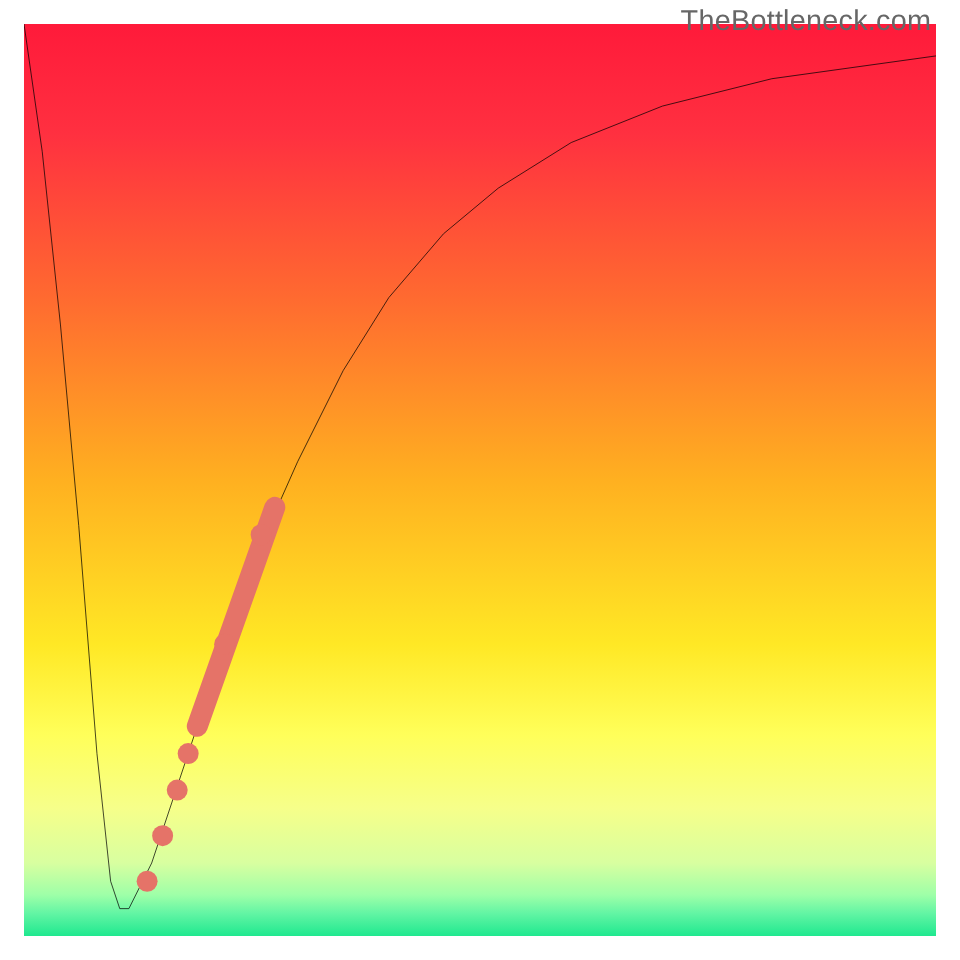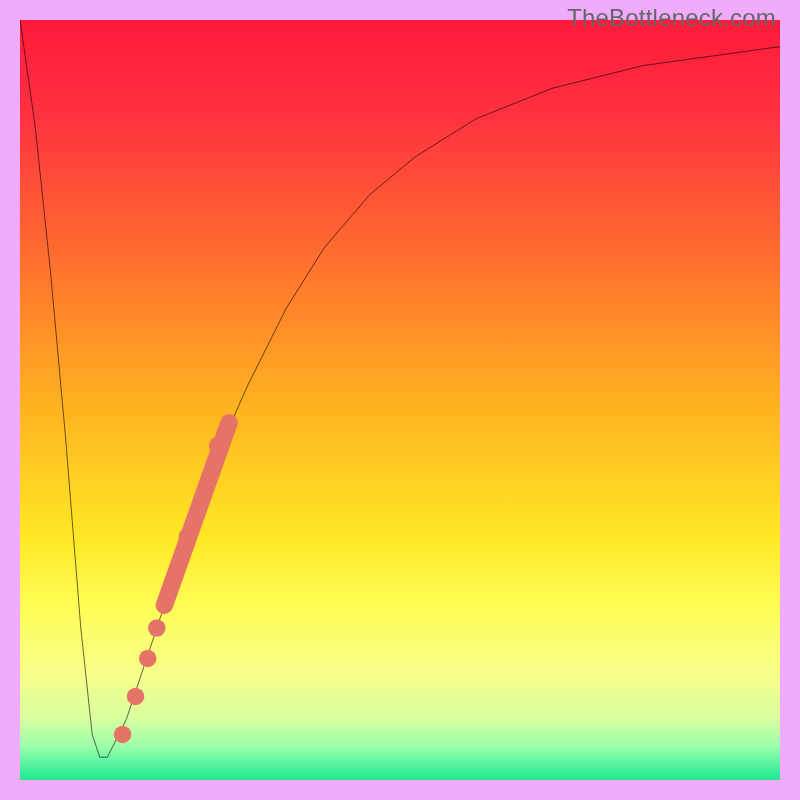--- a/index.html
+++ b/index.html
@@ -7,21 +7,21 @@
     padding: 0;
     width: 800px;
     height: 800px;
     overflow: hidden;
     background: #000;
     font-family: Arial, Helvetica, sans-serif;
   }
   .frame {
     width: 800px;
     height: 800px;
-    background: #f0abfc;
+    background: #ffffff;
     position: relative;
   }
   .plot {
     position: absolute;
     left: 20px;
     top: 20px;
     width: 760px;
     height: 760px;
   }
   .plot svg {

